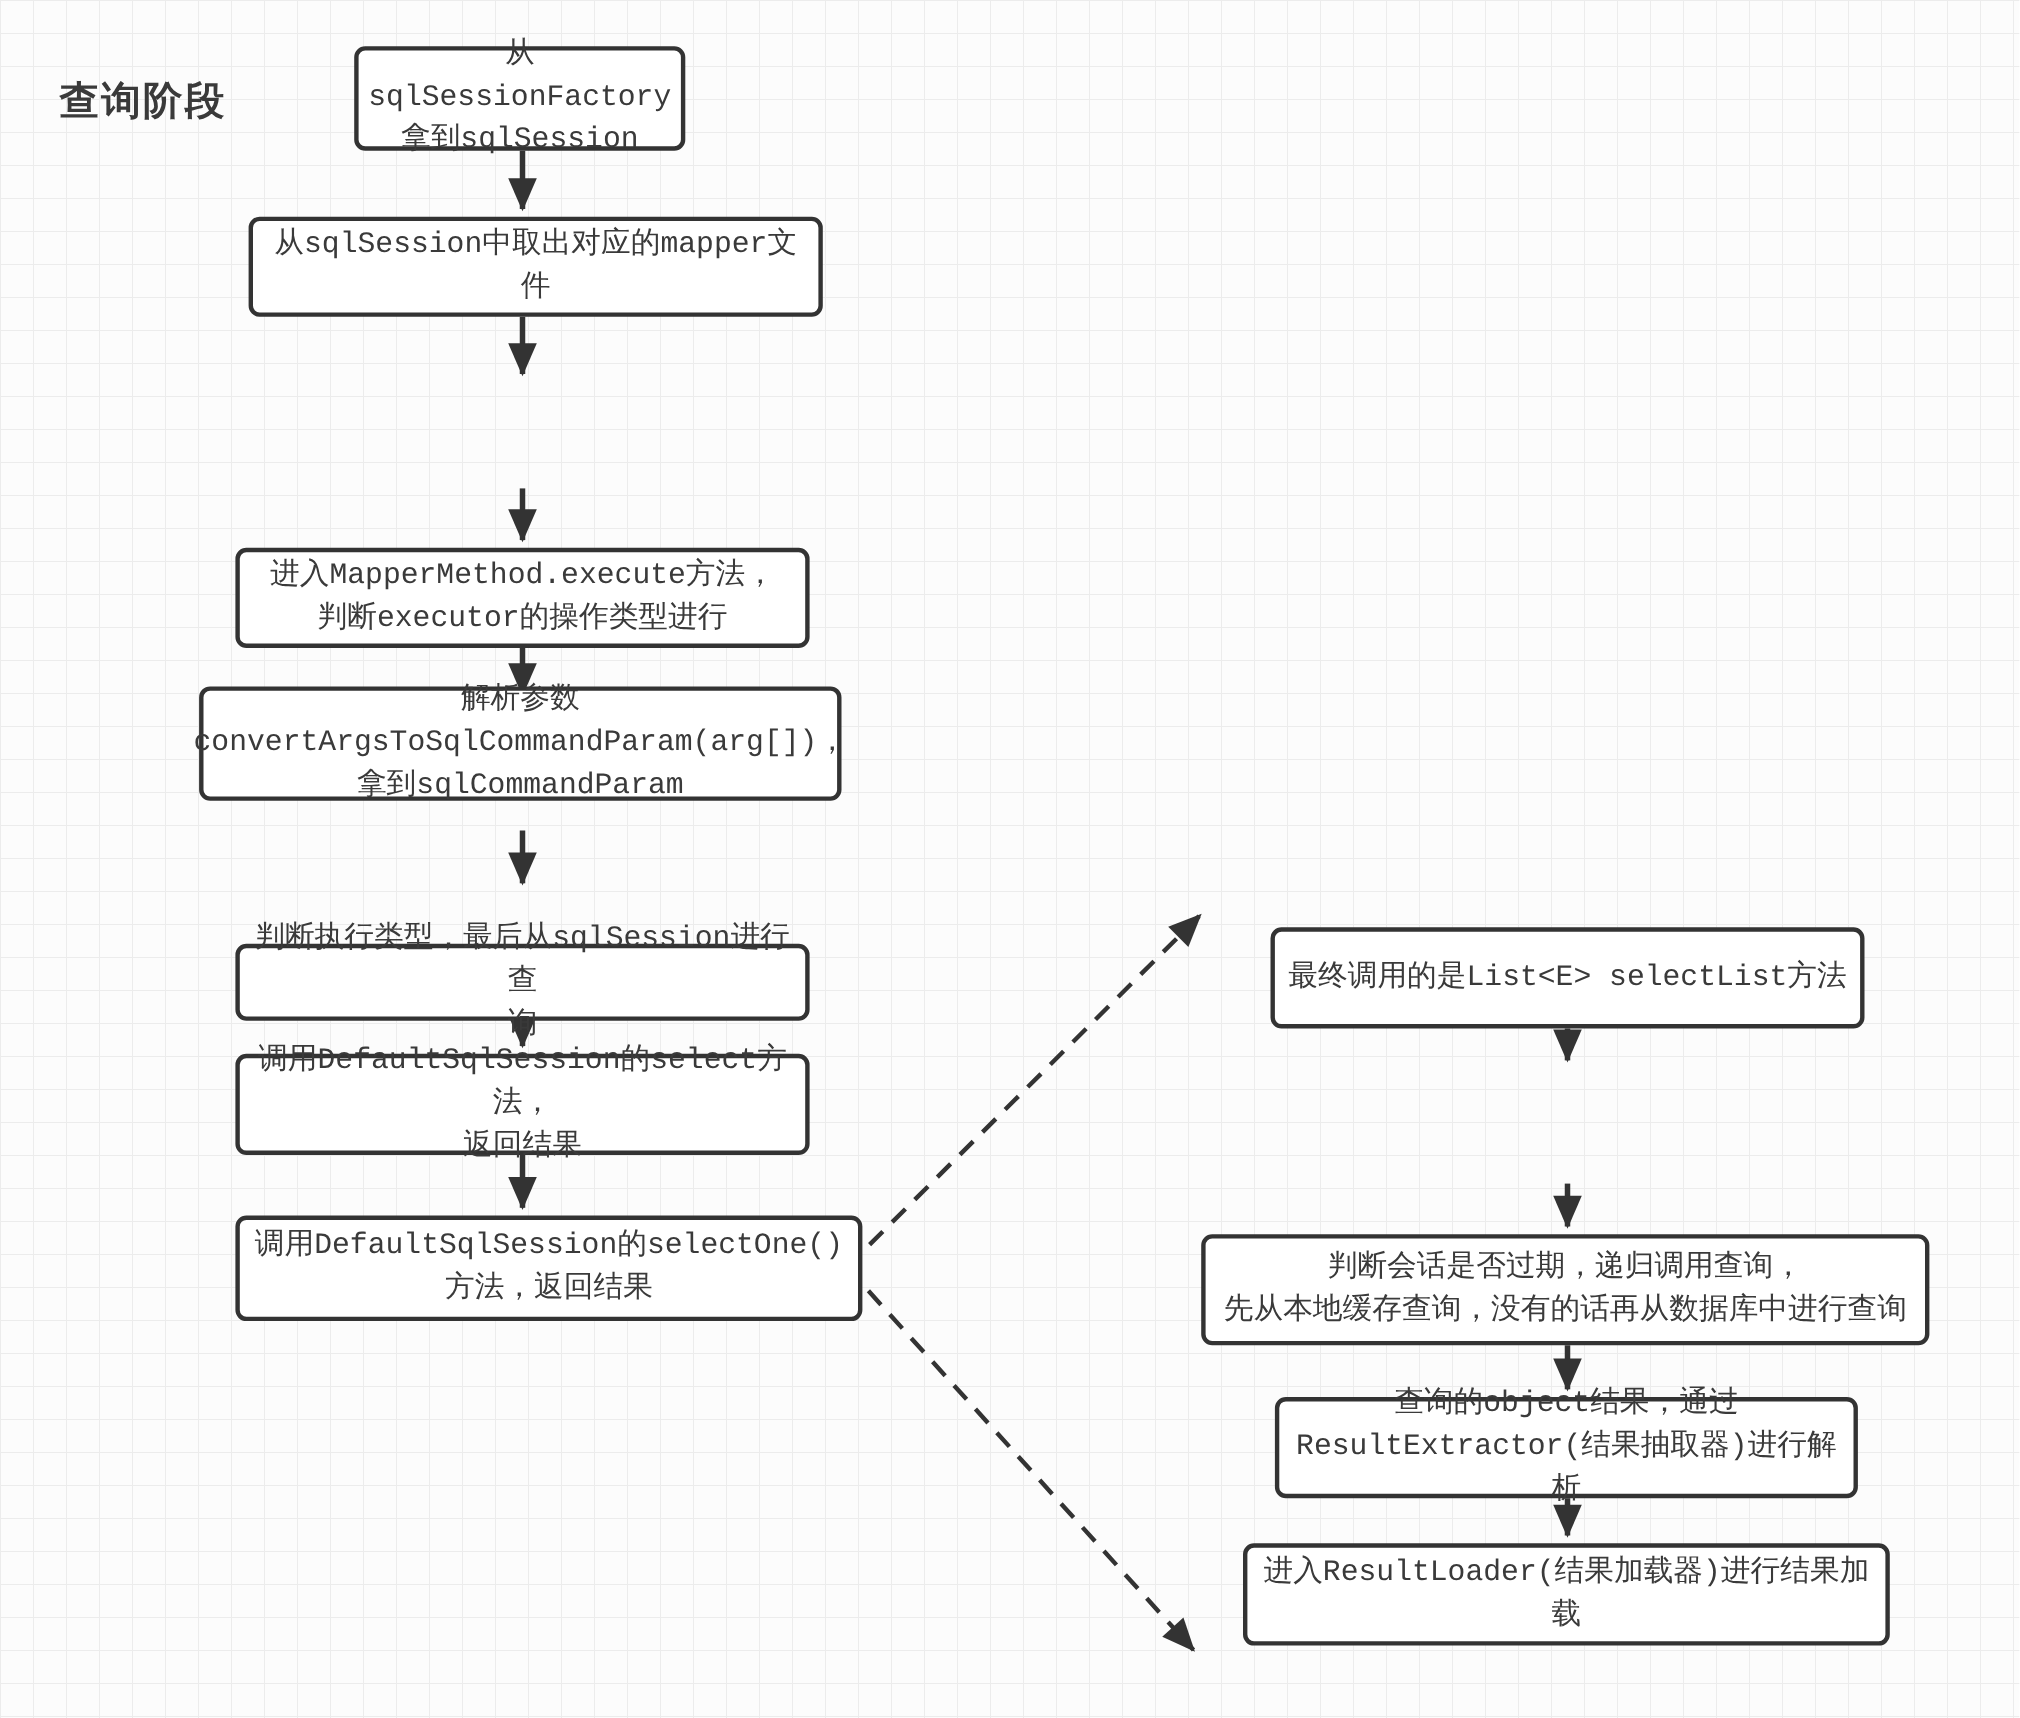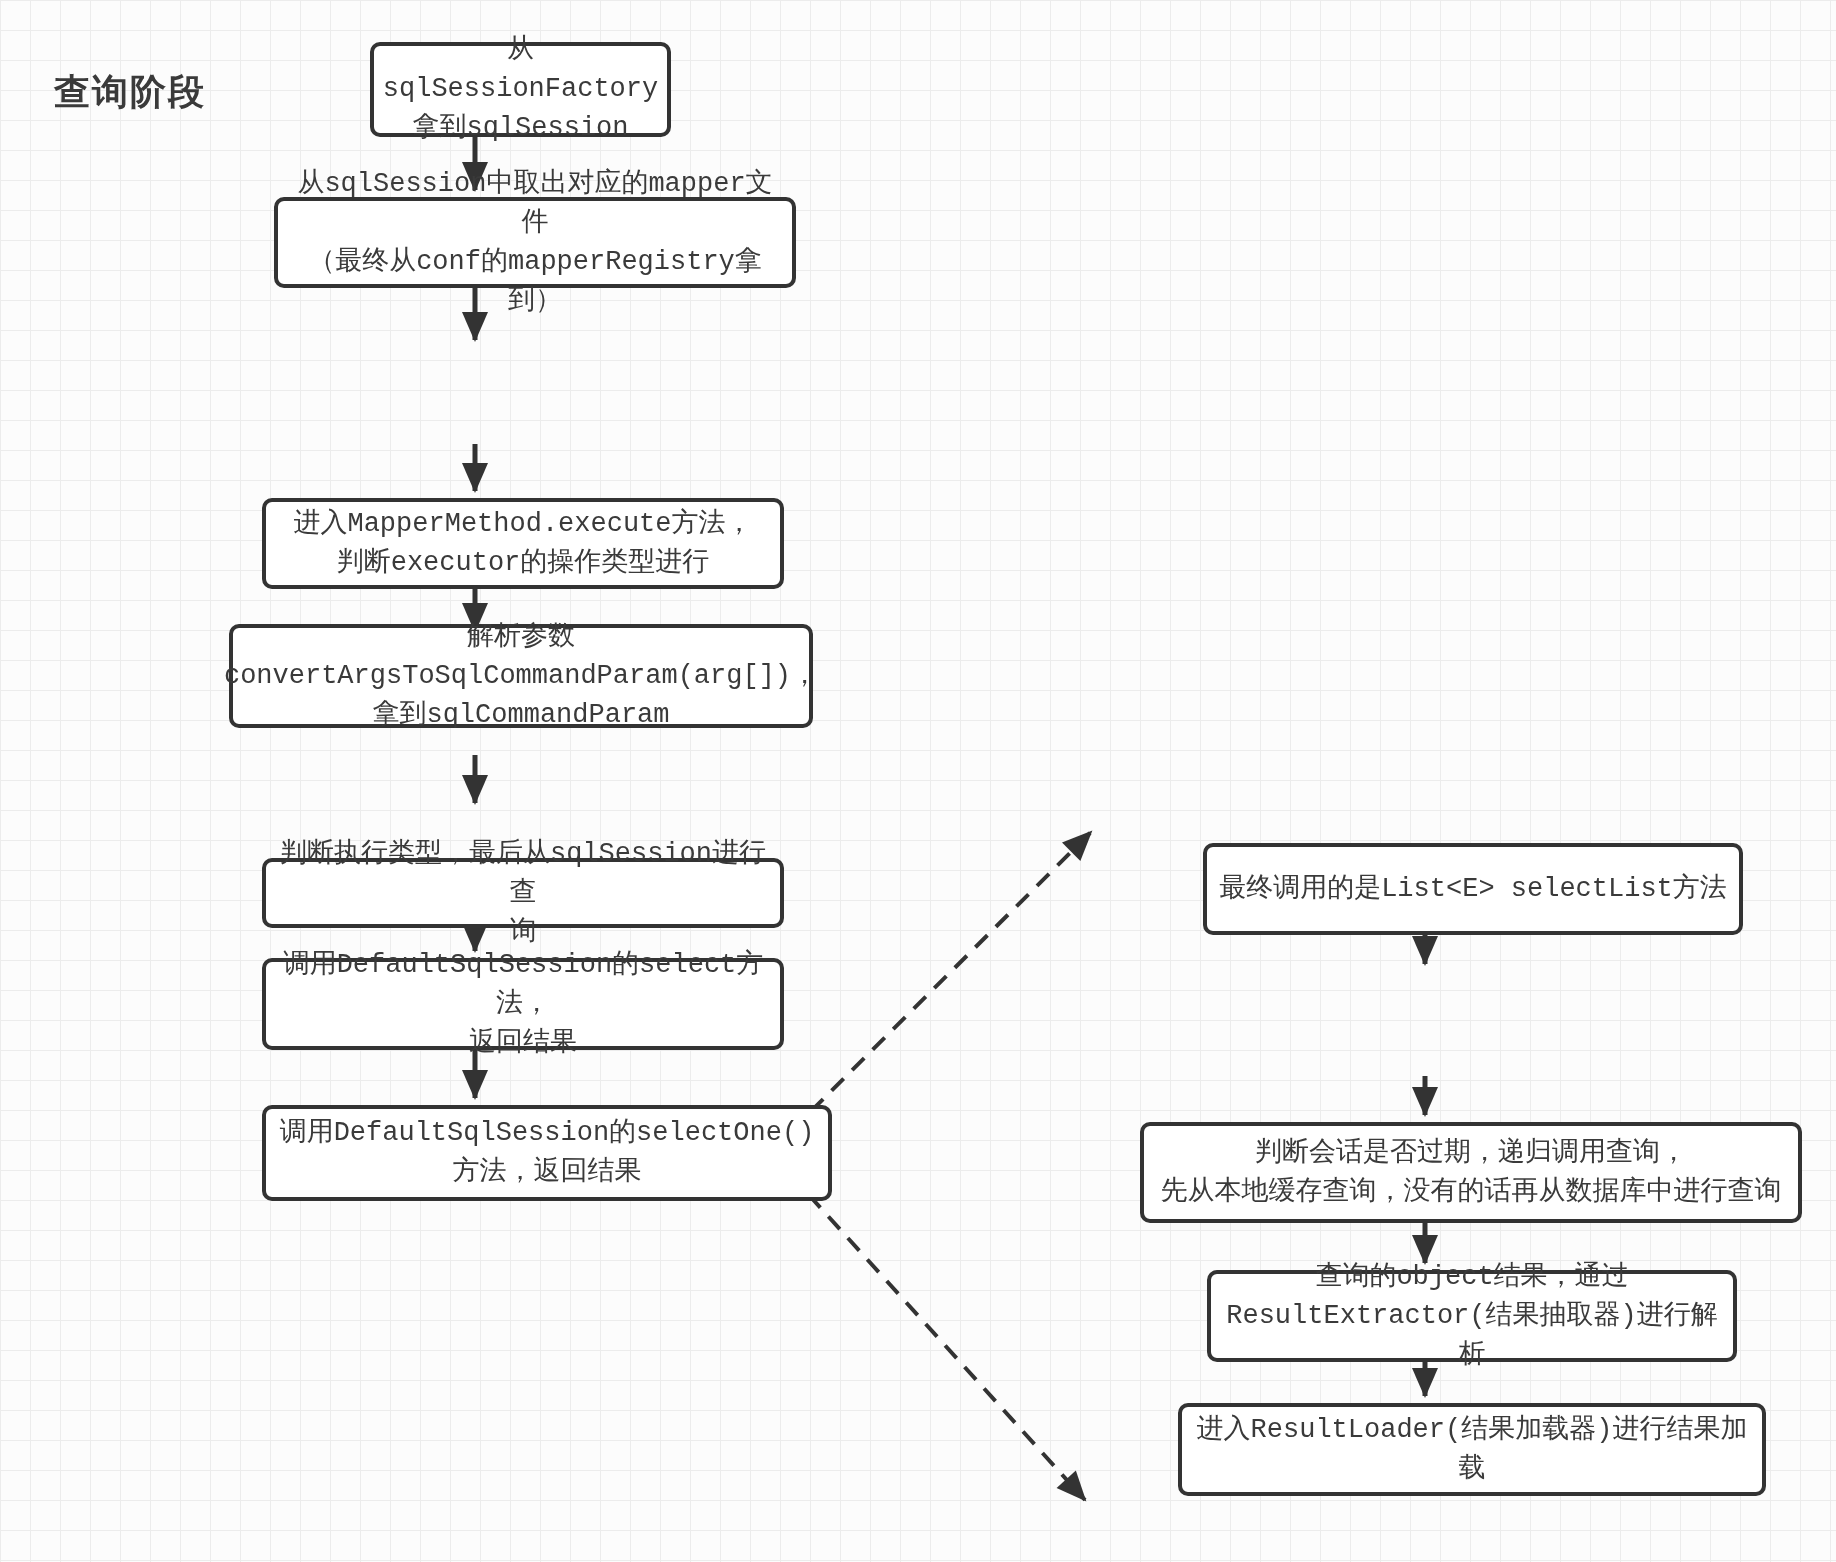--- a/index.html
+++ b/index.html
@@ -32,21 +32,20 @@
     border-radius:10px;
     display:flex;
     flex-direction:column;
     justify-content:center;
     align-items:center;
     text-align:center;
     font-size:27px;
     line-height:39px;
     color:#3a3a3a;
     padding:4px 10px;
-    margin-left:48px;
   }
   svg.overlay{
     position:absolute;
     left:0;top:0;
     width:1836px;
     height:1562px;
     pointer-events:none;
   }
   .edge{stroke:#333333;stroke-width:5;fill:none;}
   .edge-dashed{stroke:#333333;stroke-width:4;fill:none;stroke-dasharray:17 12;}
@@ -82,21 +81,20 @@
 
   <div class="stage-title">查询阶段</div>
 
   <div class="node" style="left:322px;top:42px;width:301px;height:95px">
     <span>从sqlSessionFactory</span>
     <span>拿到sqlSession</span>
   </div>
 
   <div class="node" style="left:226px;top:197px;width:522px;height:91px">
     <span>从sqlSession中取出对应的mapper文件</span>
-    <span>（最终从conf的mapperRegistry拿到）</span>
   </div>
 
 
   <div class="node" style="left:214px;top:498px;width:522px;height:91px">
     <span>进入MapperMethod.execute方法，</span>
     <span>判断executor的操作类型进行</span>
   </div>
 
   <div class="node" style="left:181px;top:624px;width:584px;height:104px">
     <span>解析参数</span>

